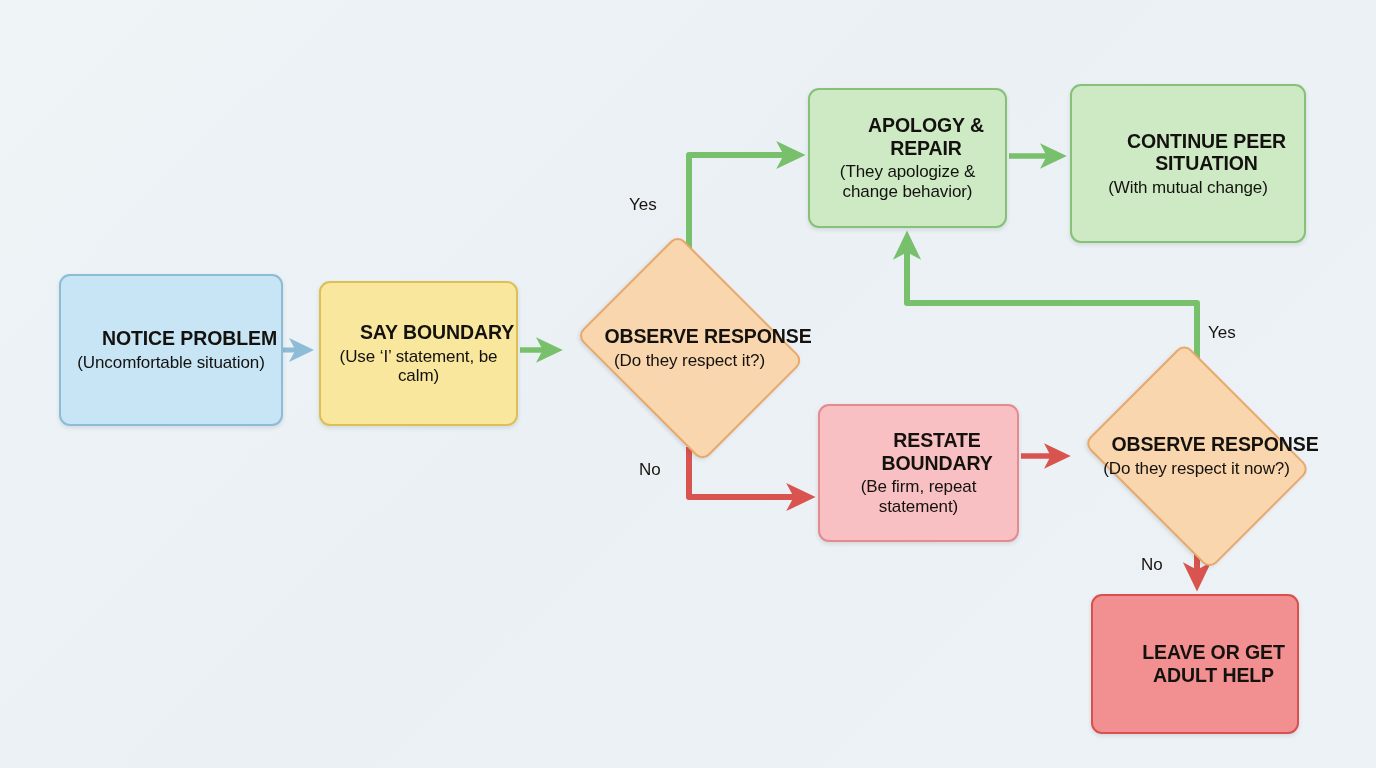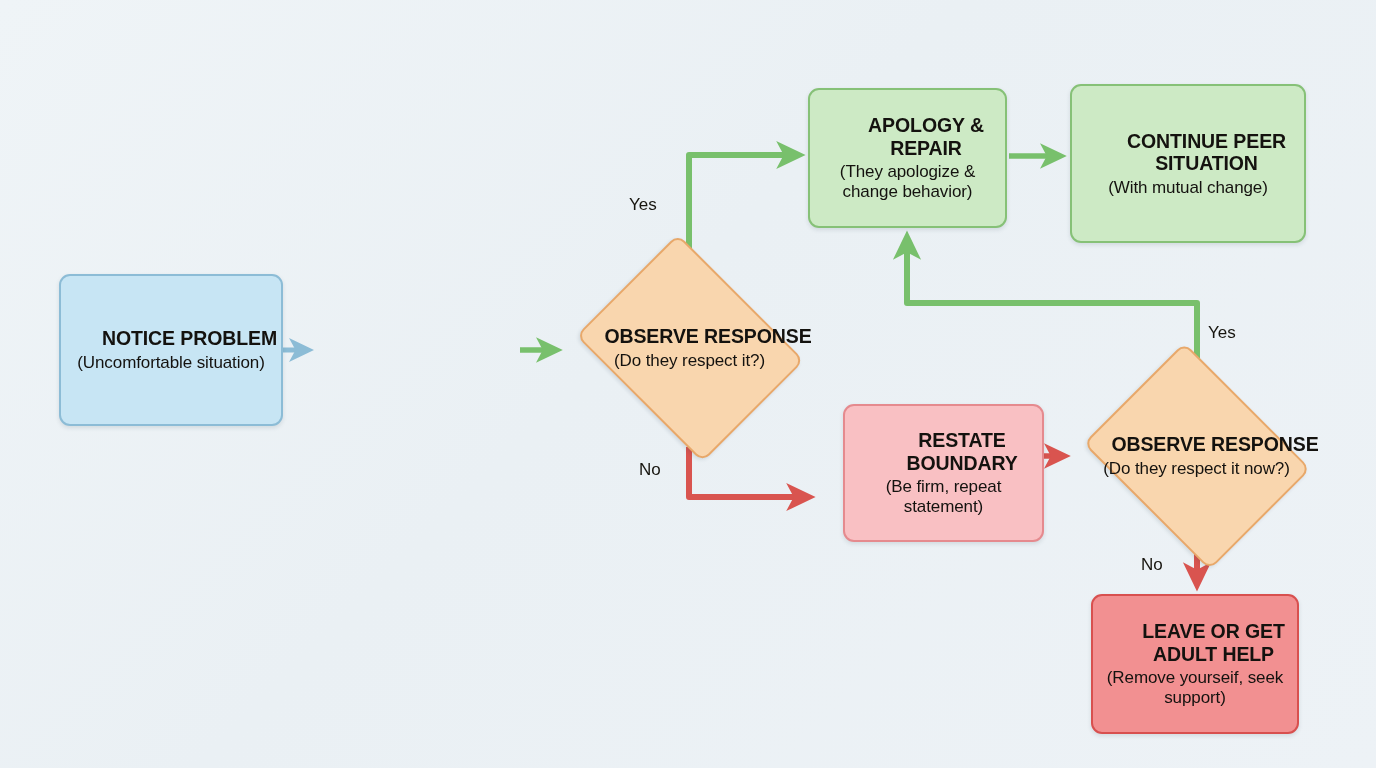--- a/index.html
+++ b/index.html
@@ -125,55 +125,58 @@
     <path d="M 1197 358 L 1197 303 L 907 303 L 907 240" fill="none" stroke="#78c06c" stroke-width="6" stroke-linejoin="round" stroke-linecap="butt" marker-end="url(#ah-green)"></path>
 
     <path d="M 1197 554 L 1197 582" fill="none" stroke="#d9544f" stroke-width="6" stroke-linecap="butt" marker-end="url(#ah-red)"></path>
   </svg>
 
   <div class="node box" style="left:59px; top:274px; width:224px; height:152px; background:#c7e5f4; border-color:#8cbcd6;">
     <div class="title">NOTICE PROBLEM</div>
     <div class="sub">(Uncomfortable situation)</div>
   </div>
 
+  <div class="node box" style="left:319px; top:281px; width:199px; height:145px; background:#f8e79d; border-color:#dcbf55;">
+    <div class="title">SAY BOUNDARY</div>
+    <div class="sub">(Use ‘I’ statement, be calm)</div>
+  </div>
 
   <div class="node diamond" style="left:566px; top:249px; width:247px; height:198px;">
     <div class="dshape"></div>
     <div class="dtext">
       <div class="title">OBSERVE RESPONSE</div>
       <div class="sub">(Do they respect it?)</div>
     </div>
   </div>
 
   <div class="node box" style="left:808px; top:88px; width:199px; height:140px; background:#cdeac5; border-color:#86c177;">
     <div class="title">APOLOGY &amp; REPAIR</div>
     <div class="sub">(They apologize &amp; change behavior)</div>
   </div>
 
   <div class="node box" style="left:1070px; top:84px; width:236px; height:159px; background:#cdeac5; border-color:#86c177;">
     <div class="title">CONTINUE PEER SITUATION</div>
     <div class="sub">(With mutual change)</div>
   </div>
 
-  <div class="node box" style="left:843px; top:404px; width:201px; height:138px; background:#f9c0c3; border-color:#e58a8e;">
+  <div class="node box" style="left:818px; top:404px; width:201px; height:138px; background:#f9c0c3; border-color:#e58a8e;">
     <div class="title">RESTATE BOUNDARY</div>
     <div class="sub">(Be firm, repeat statement)</div>
   </div>
 
   <div class="node diamond" style="left:1073px; top:358px; width:247px; height:196px;">
     <div class="dshape"></div>
     <div class="dtext">
       <div class="title">OBSERVE RESPONSE</div>
       <div class="sub">(Do they respect it now?)</div>
     </div>
   </div>
 
   <div class="node box" style="left:1091px; top:594px; width:208px; height:140px; background:#f29091; border-color:#d8504f;border-radius:11px;">
     <div class="title">LEAVE OR GET ADULT HELP</div>
-    <div class="sub">(Remove yourseif, seek support)</div>
   </div>
 
   <div class="edge-label" style="left:629px; top:195px;">Yes</div>
   <div class="edge-label" style="left:639px; top:460px;">No</div>
   <div class="edge-label" style="left:1208px; top:323px;">Yes</div>
   <div class="edge-label" style="left:1141px; top:555px;">No</div>
 
 </div>
 
 </body></html>

